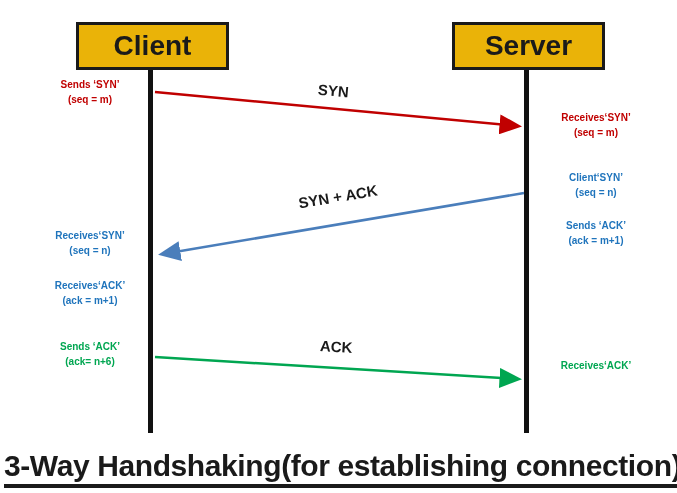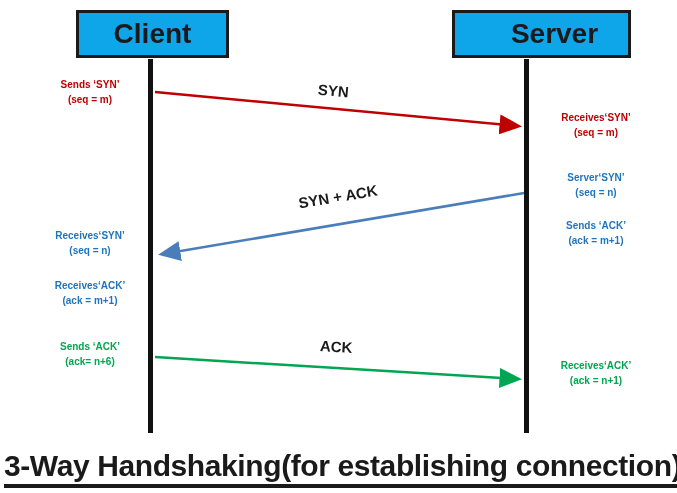--- a/index.html
+++ b/index.html
@@ -6,35 +6,35 @@
   #canvas {
     position: relative;
     width: 677px;
     height: 493px;
     background: #ffffff;
     font-family: "Liberation Sans", sans-serif;
     overflow: hidden;
   }
   .actor-box {
     position: absolute;
-    top: 10px;
+    top: 22px;
     width: 147px;
     height: 42px;
-    background: #0ea5e9;
+    background: #eab308;
     border: 3px solid #1a1a1a;
     display: flex;
     align-items: center;
     justify-content: center;
     font-size: 28px;
     font-weight: bold;
     color: #1a1a1a;
     z-index: 3;
   }
   #client-box { left: 76px; }
-  #server-box { left: 452px; padding-left: 26px; }
+  #server-box { left: 452px; }
   .lifeline {
     position: absolute;
     top: 59px;
     width: 5px;
     height: 374px;
     background: #111111;
     z-index: 1;
   }
   #client-lifeline { left: 148px; }
   #server-lifeline { left: 524px; }
@@ -149,29 +149,28 @@
   <div id="ann-left-3" class="annotation green col-left">
     <div>Sends ‘ACK’</div>
     <div>(ack= n+6)</div>
   </div>
 
   <div id="ann-right-0" class="annotation red col-right">
     <div>Receives‘SYN’</div>
     <div>(seq = m)</div>
   </div>
   <div id="ann-right-1" class="annotation blue col-right">
-    <div>Server‘SYN’</div>
+    <div>Client‘SYN’</div>
     <div>(seq = n)</div>
   </div>
   <div id="ann-right-2" class="annotation blue col-right">
     <div>Sends ‘ACK’</div>
     <div>(ack = m+1)</div>
   </div>
   <div id="ann-right-3" class="annotation green col-right">
     <div>Receives‘ACK’</div>
-    <div>(ack = n+1)</div>
   </div>
 
   <div id="diagram-title">
     <span>3-Way Handshaking(for establishing connection)</span>
   </div>
 
 </div>
 
 </body></html>

